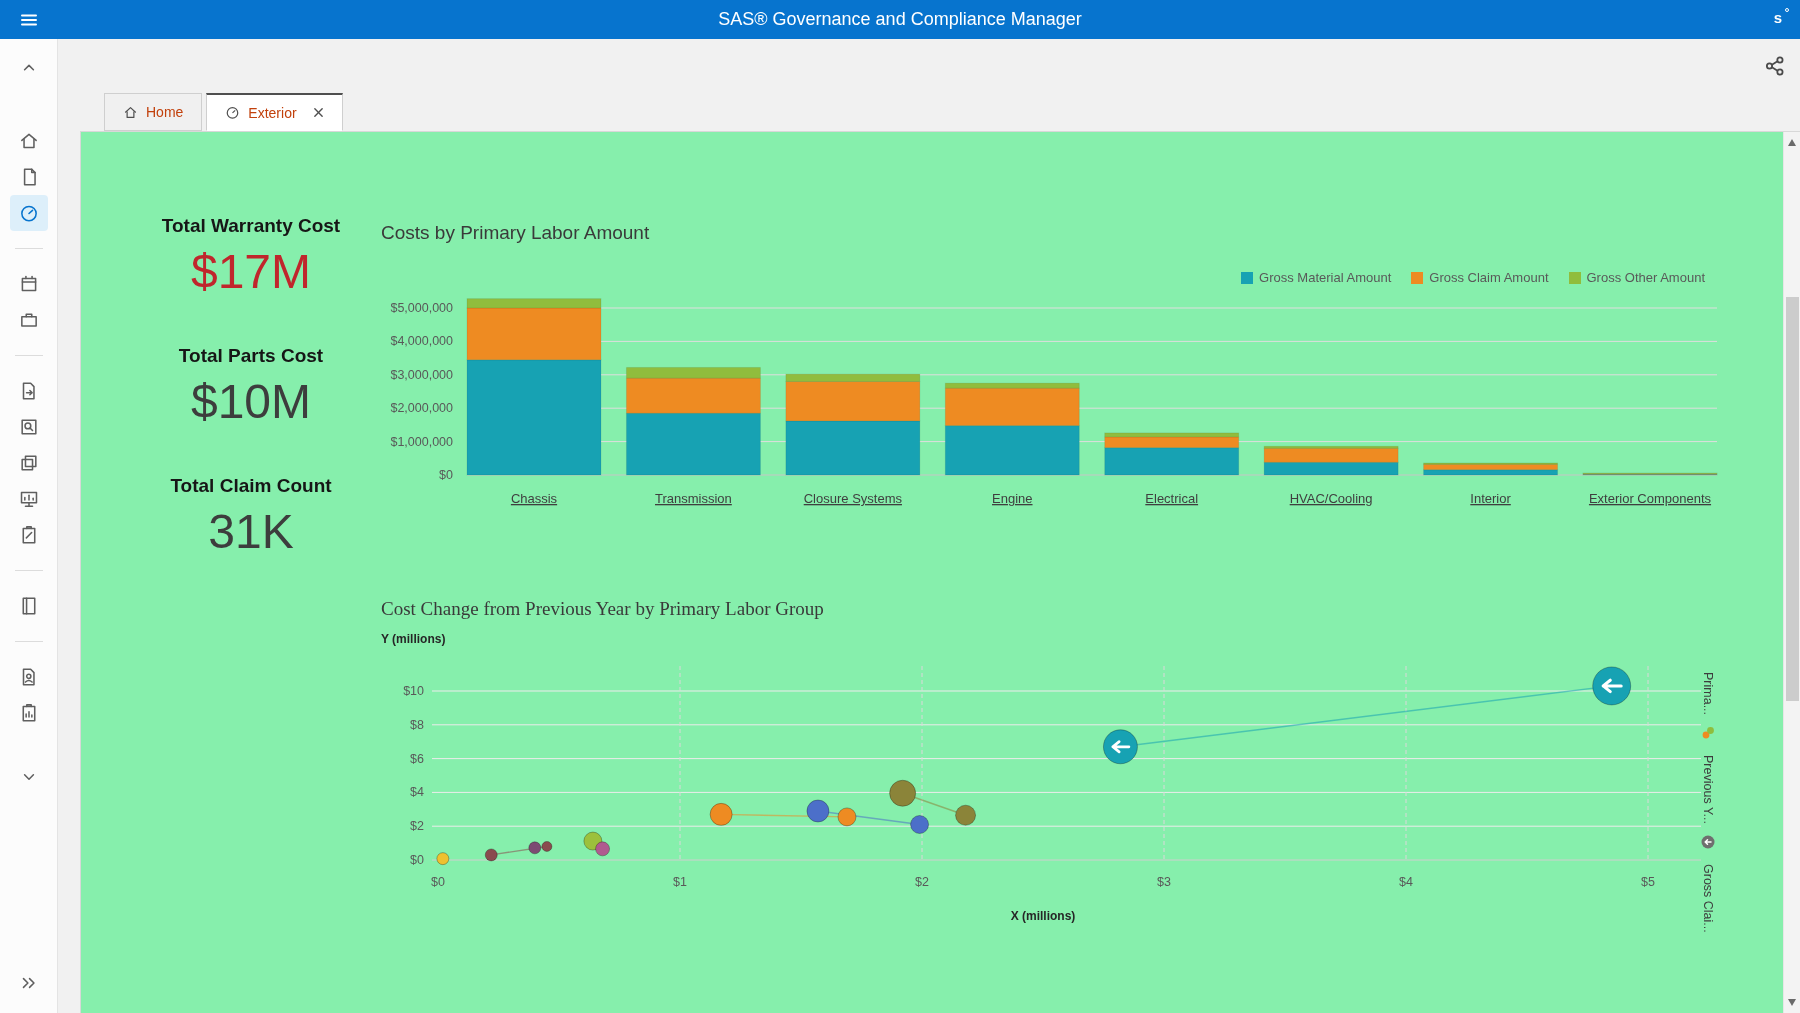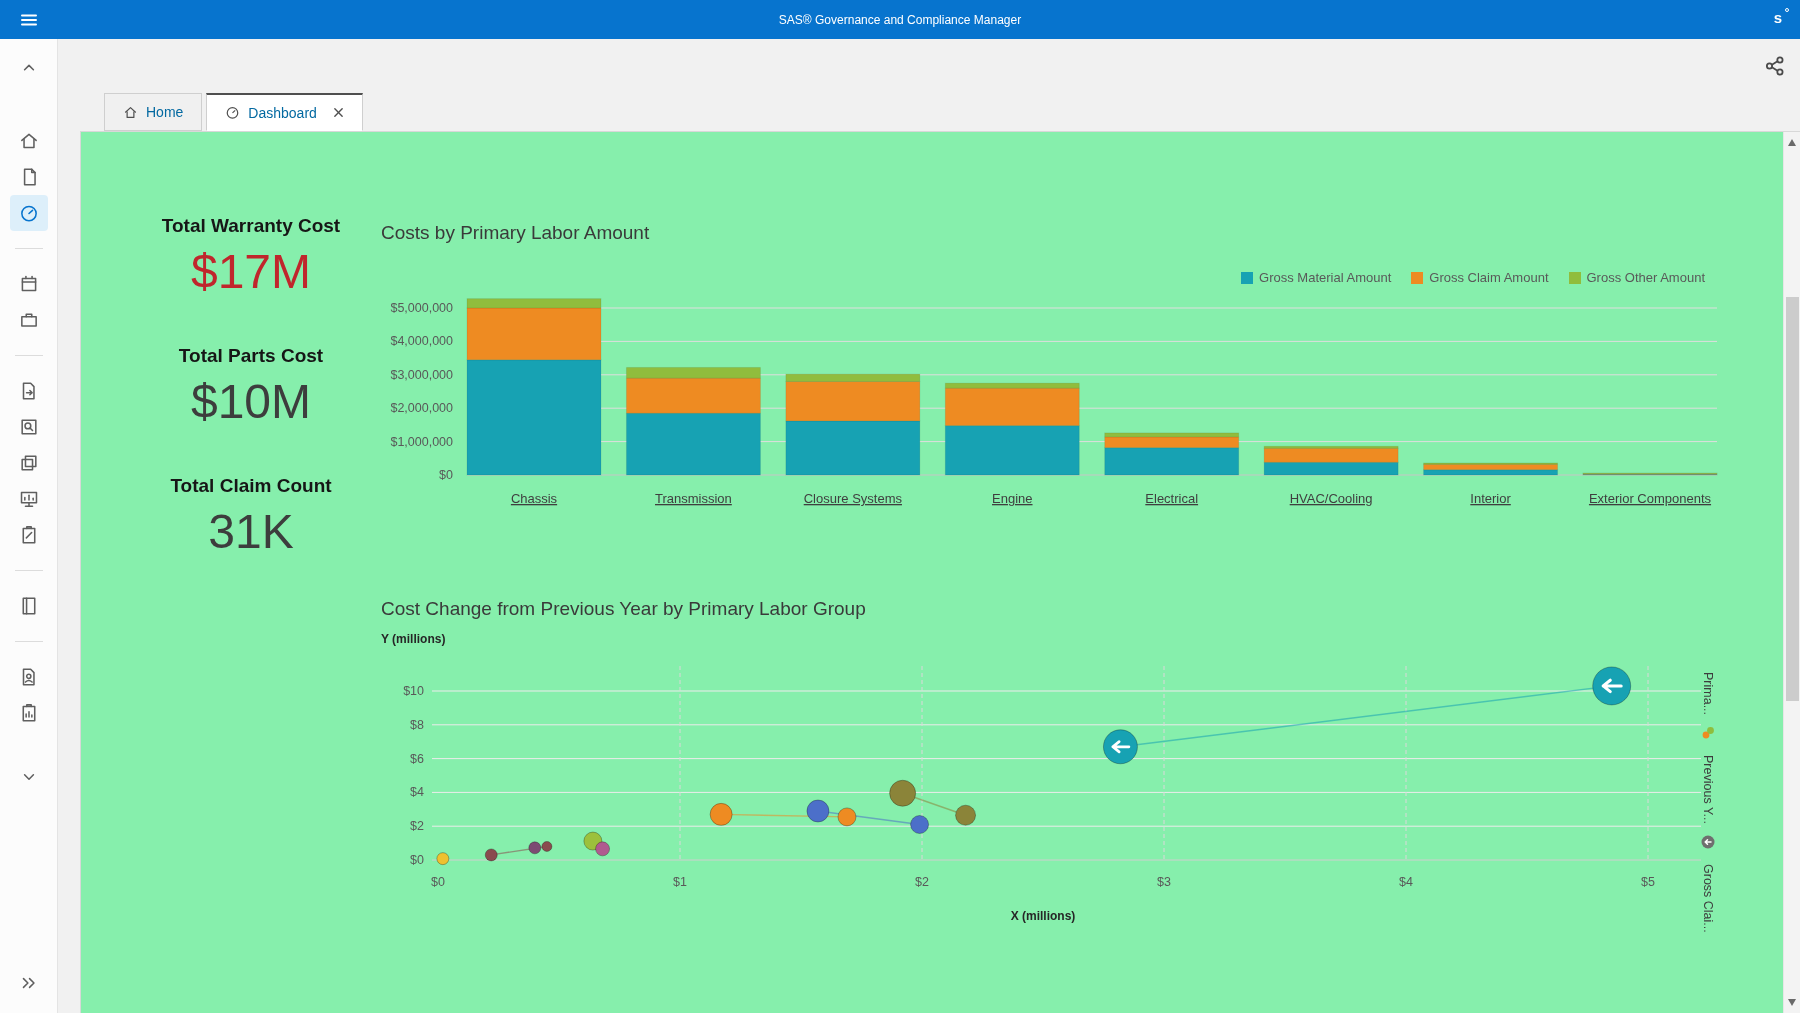--- a/index.html
+++ b/index.html
@@ -12,21 +12,21 @@
     color: #3d3d3d;
   }
   
   .topbar {
     position:absolute; top:0; left:0; right:0; height:39px;
     background:#0774CE; display:flex; align-items:center; z-index:10; color:#fff;
   }
   .menu-btn { width:58px; display:flex; justify-content:center; align-items:center; cursor:pointer; }
   .topbar-title {
     position:absolute; left:0; right:0; text-align:center;
-    font-size:12px; color:#fff; pointer-events:none;
+    font-size:18px; color:#fff; pointer-events:none;
   }
   .profile { position:absolute; right:18px; top:9px; cursor:pointer; font-size:15px; font-weight:bold; }
   .pdot { position:absolute; top:-1px; right:-7px; width:4px; height:4px; border:1.2px solid #fff; border-radius:50%; }
   
   .sidebar {
     position:absolute; top:39px; left:0; bottom:0; width:58px;
     background:#fcfcfc; border-right:1px solid #e4e4e4;
     display:flex; flex-direction:column; align-items:center; z-index:9;
   }
   .side-item {
@@ -37,42 +37,42 @@
   .side-item.active { background:#DDEFFA; color:#0774CE; }
   .side-divider { width:28px; height:1px; background:#dcdcdc; margin:17px 0; flex:0 0 auto; }
   .side-scroll-down { margin-top:28px; }
   .side-expand { margin-top:auto; margin-bottom:12px; }
   
   .share-btn { position:absolute; top:55px; right:14px; color:#4a4a4a; cursor:pointer; z-index:3; }
   
   .tabs { position:absolute; top:93px; left:104px; display:flex; z-index:5; }
   .tab {
     height:38px; display:flex; align-items:center; gap:8px; padding:0 18px;
-    border:1px solid #cfcfcf; background:#f0f0f0; font-size:14px; color:#0369a1; cursor:pointer;
+    border:1px solid #cfcfcf; background:#f0f0f0; font-size:14px; color:#c2410c; cursor:pointer;
   }
   .tab + .tab { margin-left:4px; }
   .tab.active {
     background:#fff; border-top:2px solid #4f4f4f; border-bottom:1px solid #fff; margin-bottom:-1px;
   }
   .tab-ic { display:flex; color:#4f4f4f; }
   .tab-close { display:flex; margin-left:8px; color:#4f4f4f; cursor:pointer; }
   
   .card {
     position:absolute; top:131px; left:80px; right:0; bottom:0;
     background:#86efac; border-top:1px solid #d8d8d8; border-left:1px solid #d8d8d8; z-index:2;
   }
   
   .kpis { position:absolute; left:0; top:82px; width:340px; display:flex; flex-direction:column; align-items:center; gap:46px; }
   .kpi { text-align:center; }
   .kpi-label { font-size:19px; font-weight:bold; color:#161616; line-height:24px; margin-bottom:8px; }
   .kpi-value { font-size:48px; line-height:52px; color:#3d3d3d; }
   
   .chart-title { position:absolute; font-size:19px; color:#3a3a3a; }
   .t1 { left:300px; top:90px; }
-  .t2 { left:300px; top:466px; }
+  .t2 { left:300px; top:466px;font-family:Liberation Serif, serif; }
   .ylab { position:absolute; left:300px; top:500px; font-size:12px; font-weight:bold; color:#262626; }
   .bar-legend { position:absolute; top:138px; right:95px; display:flex; gap:20px; align-items:center; font-size:13px; color:#595959; }
   .legend-item { display:flex; align-items:center; gap:6px; cursor:pointer; }
   .swatch { width:12px; height:12px; display:inline-block; }
   .bar-pos { position:absolute; left:300px; top:150px; }
   .bubble-pos { position:absolute; left:300px; top:518px; }
   .right-legend { position:absolute; right:84px; top:540px; display:flex; flex-direction:column; align-items:center; gap:10px; }
   .vtext { writing-mode:vertical-rl; font-size:12.5px; color:#3d3d3d; cursor:pointer; }
   
   .vscroll { position:absolute; right:0; top:0; bottom:0; width:17px; background:#f3f3f3; border-left:1px solid #e6e6e6; }
@@ -235,21 +235,21 @@
     </span>
     <span>Home</span>
   </div>
   <div class="tab active">
     <span class="tab-ic">
       <svg width="15" height="15" viewBox="0 0 20 20" fill="none" stroke="currentColor" stroke-width="1.6">
         <circle cx="10" cy="10.5" r="7"></circle>
           <path d="M10 10.5 L13.6 7.2"></path>
       </svg>
     </span>
-    <span>Dashboard</span>
+    <span>Exterior</span>
     <span class="tab-close">
       <svg width="11" height="11" viewBox="0 0 12 12" stroke="currentColor" stroke-width="1.5" stroke-linecap="round">
         <path d="M2 2 L10 10"></path>
           <path d="M10 2 L2 10"></path>
       </svg>
     </span>
   </div>
 </div>
 
 <div class="card">

